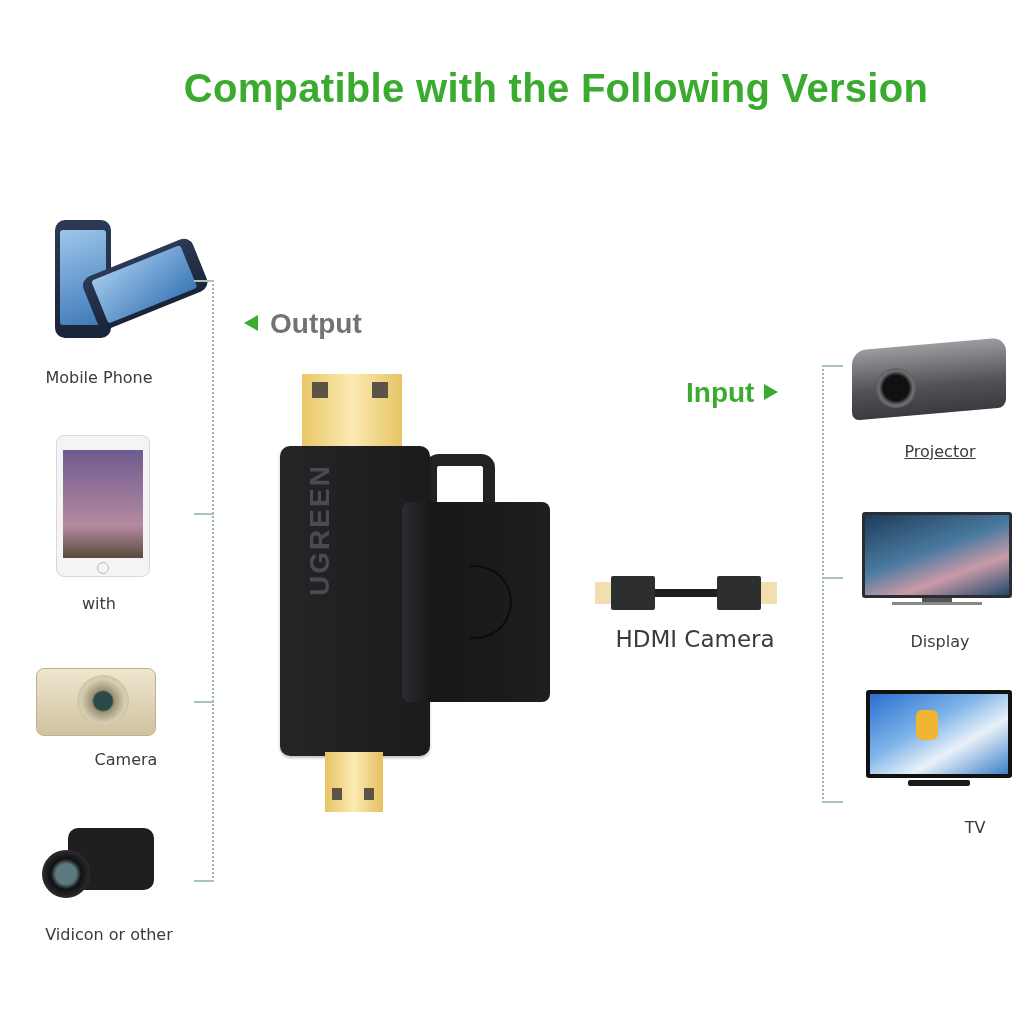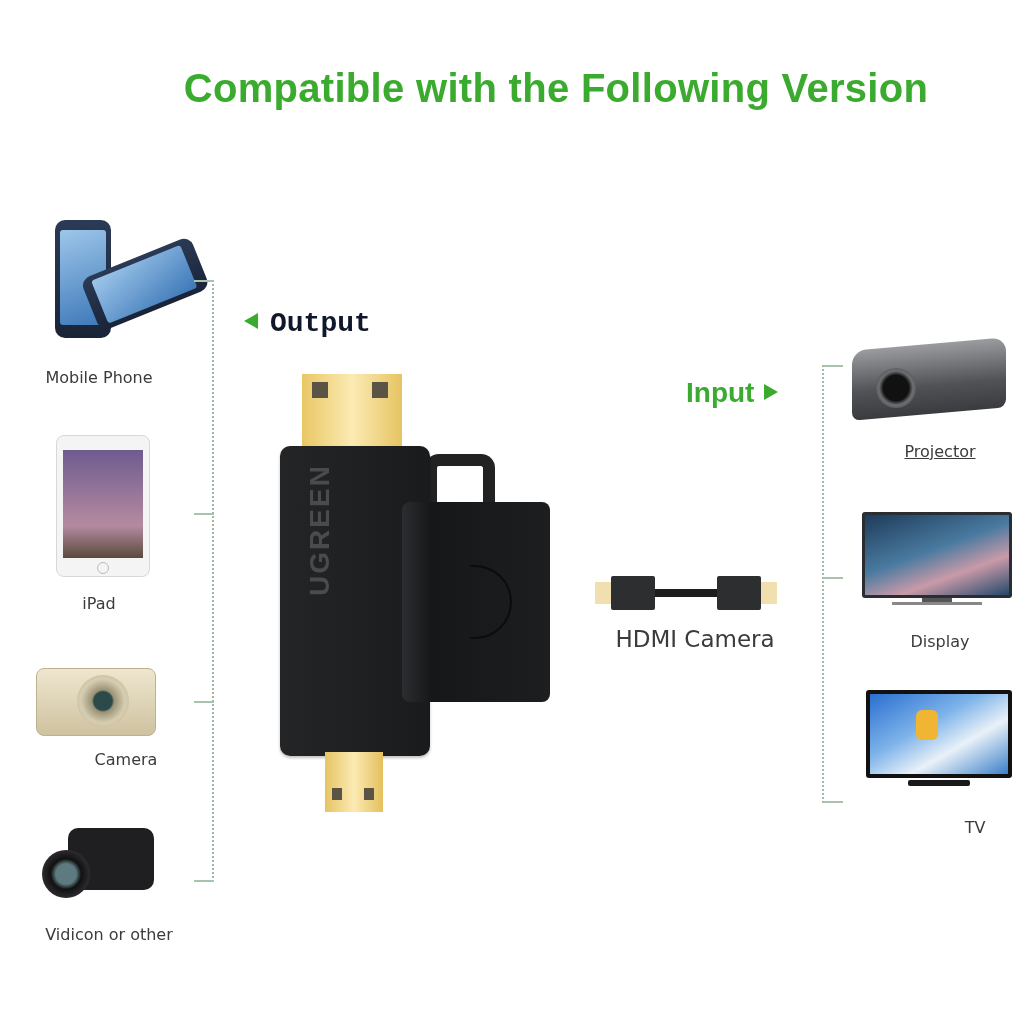--- a/index.html
+++ b/index.html
@@ -31,40 +31,40 @@
   <div class="abs phone" style="left:30px;top:60px;width:118px;height:56px;transform:rotate(-22deg);transform-origin:left top;">
       <div class="abs screen" style="left:10px;top:5px;width:96px;height:46px;border-radius:3px;"></div>
     </div>
 </div>
 <div class="abs lbl" style="left:0;width:198px;top:368px;">Mobile Phone</div>
 
 <div class="abs" style="left:56px;top:435px;width:92px;height:140px;background:#f4f4f4;border:1px solid #d8d8d8;border-radius:8px;">
   <div class="abs" style="left:6px;top:14px;width:80px;height:108px;background:linear-gradient(#6e5b8f,#b58aa0 70%,#5a4a3c);"></div>
   <div class="abs" style="left:40px;top:126px;width:10px;height:10px;border-radius:50%;border:1px solid #bbb;"></div>
 </div>
-<div class="abs lbl" style="left:0;width:198px;top:594px;">iPad</div>
+<div class="abs lbl" style="left:0;width:198px;top:594px;">with</div>
 
 <div class="abs" style="left:36px;top:668px;width:118px;height:66px;background:linear-gradient(#efe6cf,#cfc2a0);border-radius:8px;border:1px solid #bfb18f;">
   <div class="abs" style="left:40px;top:6px;width:52px;height:52px;border-radius:50%;background:radial-gradient(#2c4a4a 25%,#9a9276 30%,#d7ceb2 60%,#b5a985);"></div>
 </div>
 <div class="abs lbl" style="left:0;width:198px;top:750px;padding-left:27px;">Camera</div>
 
 <div class="abs" style="left:38px;top:820px;width:120px;height:86px;">
   <div class="abs" style="left:30px;top:8px;width:86px;height:62px;background:#1f1f22;border-radius:10px;"></div>
   <div class="abs" style="left:4px;top:30px;width:48px;height:48px;border-radius:50%;background:radial-gradient(#5d7a80 30%,#111 45%,#2b2b2e 70%,#8a2c3c 72%,#1b1b1b);"></div>
 </div>
 <div class="abs lbl" style="left:0;width:218px;top:925px;">Vidicon or other</div>
 
 <div class="abs vline" style="left:212px;top:280px;height:602px;"></div>
 <div class="abs tick" style="left:194px;top:280px;"></div>
 <div class="abs tick" style="left:194px;top:513px;"></div>
 <div class="abs tick" style="left:194px;top:701px;"></div>
 <div class="abs tick" style="left:194px;top:880px;"></div>
 
-<div class="abs green" style="left:244px;top:308px;color:#0f172a;font-family:Liberation Mono, monospace;">
+<div class="abs green" style="left:244px;top:308px;color:#737373;">
   <span class="tri-left" style="border-right:14px solid #3aab2e;margin-right:12px;vertical-align:2px;"></span><span>Output</span>
 </div>
 
 <div class="abs" style="left:270px;top:370px;width:290px;height:450px;">
 
   <div class="abs" style="left:32px;top:4px;width:100px;height:80px;background:linear-gradient(90deg,#e9c765,#fbeab3,#e6c462);"></div>
   <div class="abs" style="left:42px;top:12px;width:16px;height:16px;background:#5b5346;"></div>
   <div class="abs" style="left:102px;top:12px;width:16px;height:16px;background:#5b5346;"></div>
 
   <div class="abs" style="left:155px;top:84px;width:46px;height:60px;border:12px solid #222;border-bottom:none;border-radius:14px 14px 0 0;"></div>

